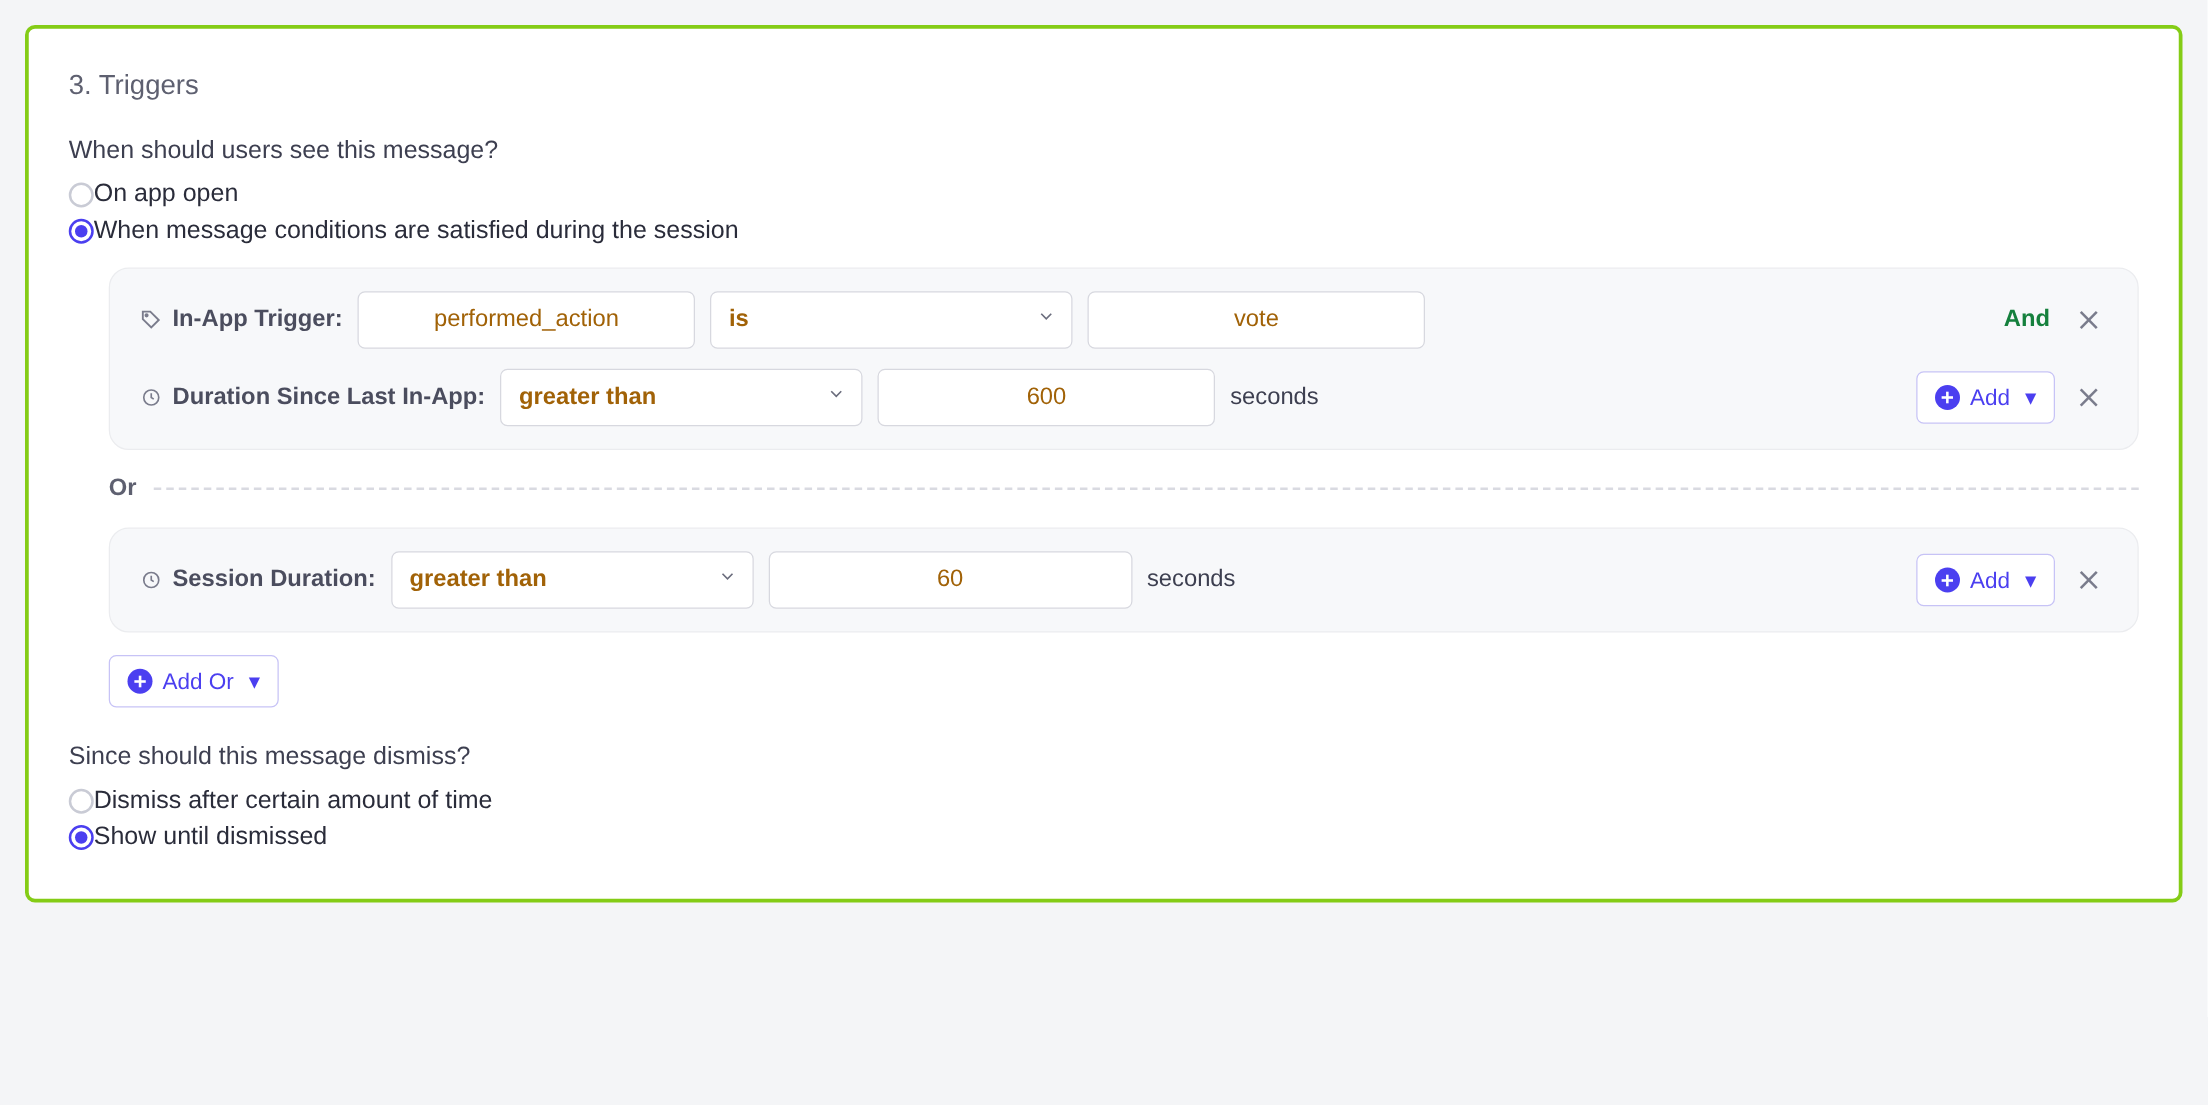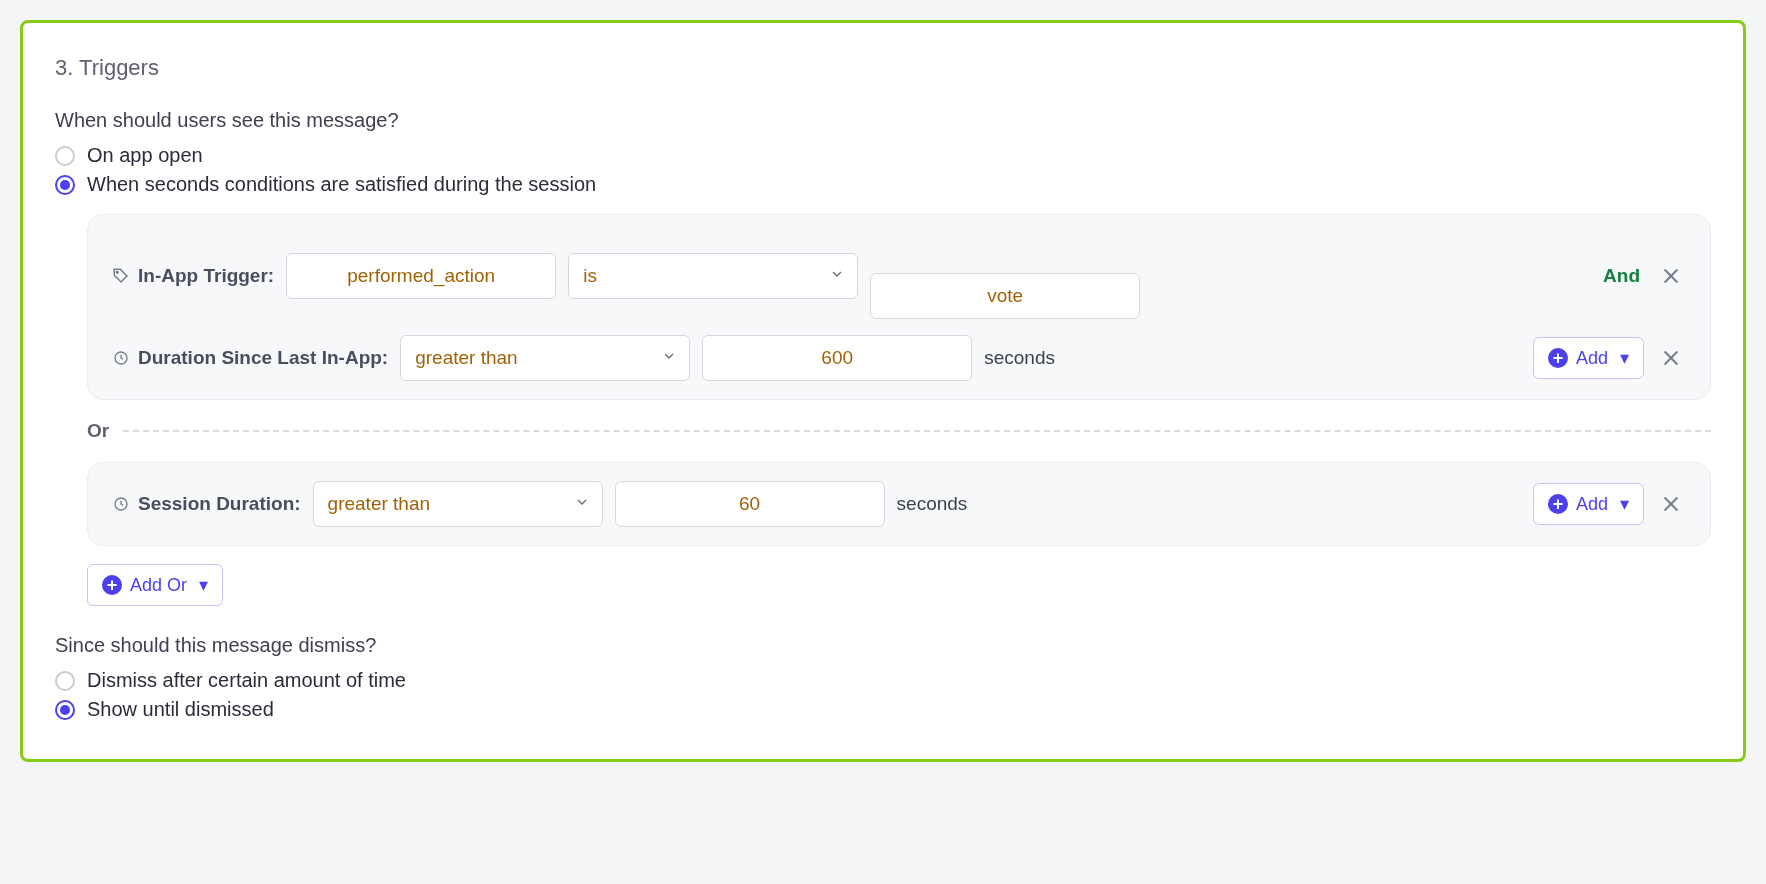--- a/index.html
+++ b/index.html
@@ -23,21 +23,20 @@
     margin-bottom: 28px;
   }
   .question {
     color: #3d3f50;
     font-size: 20px;
     margin-bottom: 12px;
   }
   .radio-row {
     display: flex;
     align-items: center;
-    gap: 12px;
     margin-bottom: 6px;
     color: #2a2c3a;
     font-size: 20px;
   }
   .radio {
     width: 20px; height: 20px;
     border: 2px solid #c9cbd5;
     border-radius: 50%;
     display: inline-flex;
     align-items: center;
@@ -97,20 +96,21 @@
     align-items: center;
     font-family: inherit;
     text-align: center;
   }
   input.text-input { outline: none; }
   .select {
     position: relative;
     padding-right: 36px;
     cursor: pointer;
     user-select: none;
+    font-weight: bold;
   }
   .select .chev {
     position: absolute;
     right: 12px;
     top: 50%;
     transform: translateY(-50%);
     color: #6b6d7d;
   }
   .spacer { flex: 1; }
   .joiner {
@@ -183,21 +183,21 @@
   <div class="section-title">3. Triggers</div>
 
   <div class="question">When should users see this message?</div>
 
   <div class="radio-row">
     <span class="radio"></span>
     <span>On app open</span>
   </div>
   <div class="radio-row">
     <span class="radio selected"></span>
-    <span>When seconds conditions are satisfied during the session</span>
+    <span>When message conditions are satisfied during the session</span>
   </div>
 
   <div class="conditions-area">
 
     <div class="condition-group">
       <div class="cond-row">
         <span class="cond-label">
           <span class="icon">
             <svg viewBox="0 0 24 24" width="18" height="18" fill="none" stroke="currentColor" stroke-width="2">
               <path d="M20 12l-8 8-9-9V3h8l9 9z"></path>
@@ -208,21 +208,21 @@
         </span>
         <input class="text-input" style="width: 270px;" value="performed_action">
         <div class="select" style="width:290px">
           <span>is</span>
           <span class="chev">
             <svg width="16" height="16" viewBox="0 0 24 24" fill="none" stroke="currentColor" stroke-width="2">
                 <polyline points="6 9 12 15 18 9"></polyline>
               </svg>
           </span>
         </div>
-        <input class="text-input" style="width: 270px; margin-top: 40px;" value="vote">
+        <input class="text-input" style="width: 270px;" value="vote">
         <span class="spacer"></span>
         <span class="joiner">And</span>
         <span class="close-btn">
           <svg width="22" height="22" viewBox="0 0 24 24" fill="none" stroke="currentColor" stroke-width="2.2">
               <line x1="5" y1="5" x2="19" y2="19"></line>
               <line x1="19" y1="5" x2="5" y2="19"></line>
             </svg>
         </span>
       </div>
 
@@ -278,21 +278,21 @@
           <span>Session Duration:</span>
         </span>
         <div class="select" style="width:290px">
           <span>greater than</span>
           <span class="chev">
             <svg width="16" height="16" viewBox="0 0 24 24" fill="none" stroke="currentColor" stroke-width="2">
                 <polyline points="6 9 12 15 18 9"></polyline>
               </svg>
           </span>
         </div>
-        <input class="text-input" style="width: 270px;" value="60">
+        <input class="text-input" style="width: 291px;" value="60">
         <span class="unit">seconds</span>
         <span class="spacer"></span>
         <button class="add-btn">
           <span class="plus-circ">+</span>
           <span>Add</span>
           <span class="caret">▾</span>
         </button>
         <span class="close-btn">
           <svg width="22" height="22" viewBox="0 0 24 24" fill="none" stroke="currentColor" stroke-width="2.2">
               <line x1="5" y1="5" x2="19" y2="19"></line>

